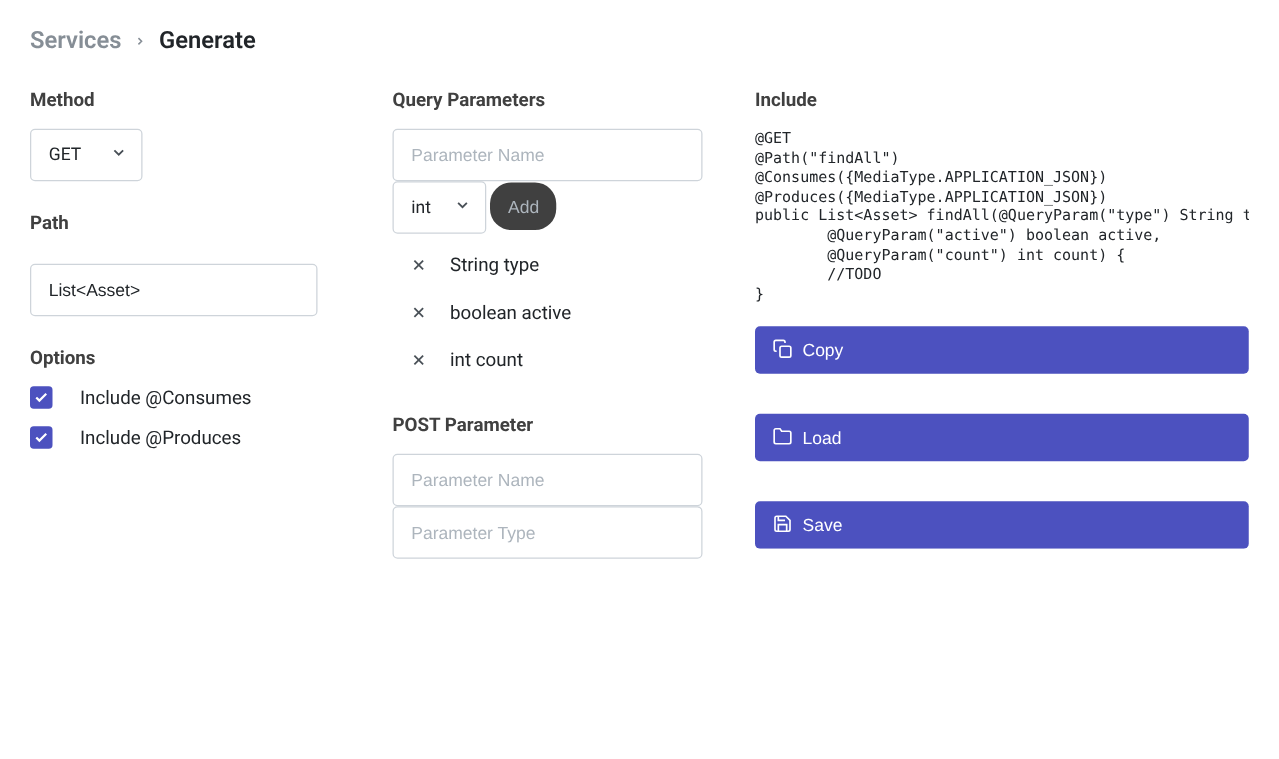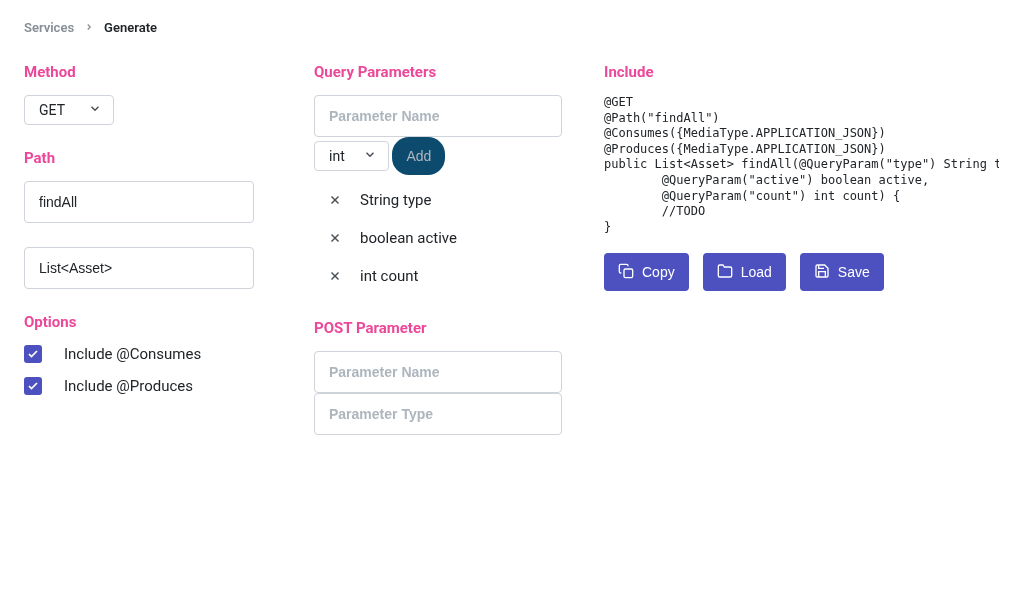--- a/index.html
+++ b/index.html
@@ -8,50 +8,50 @@
       background: #fff;
       color: #212529;
       font-size: 14px;
       padding: 20px 24px;
     }
     .breadcrumb {
       display: flex;
       align-items: center;
       gap: 10px;
       margin-bottom: 28px;
-      font-size: 13px;
+      font-size: 19px;
       font-weight: 600;
     }
     .breadcrumb .crumb-link { color: #868e96; cursor: pointer; }
     .breadcrumb .crumb-sep { color: #868e96; }
     .breadcrumb .crumb-current { color: #212529; }
     .cols {
       display: flex;
       gap: 40px;
       align-items: flex-start;
     }
     .col-left { width: 250px; flex-shrink: 0; }
     .col-mid { width: 250px; flex-shrink: 0; }
     .col-right { flex: 1; min-width: 0; }
     .section-label {
       font-size: 15px;
       font-weight: 700;
       margin-bottom: 14px;
-      color: #ec4899;
+      color: #404040;
     }
     .section { margin-bottom: 24px; }
     .select-wrap {
       position: relative;
       display: inline-block;
     }
     .select {
       border: 1px solid #ced4da;
       border-radius: 4px;
       background: #fff;
-      height: 30px;
+      height: 42px;
       padding: 0 40px 0 14px;
       font-size: 14px;
       display: flex;
       align-items: center;
       cursor: pointer;
       min-width: 90px;
     }
     .select.narrow { min-width: 75px; }
     .select-chevron {
       position: absolute;
@@ -64,21 +64,21 @@
     .input {
       border: 1px solid #ced4da;
       border-radius: 4px;
       background: #fff;
       height: 42px;
       padding: 0 14px;
       font-size: 14px;
       width: 230px;
       color: #212529;
     }
-    .input.wide { width: 248px; font-weight: bold; }
+    .input.wide { width: 248px; }
     .input::placeholder { color: #adb5bd; }
     .checkbox-row {
       display: flex;
       align-items: center;
       gap: 22px;
       margin-bottom: 14px;
       font-size: 15px;
     }
     .checkbox {
       width: 18px;
@@ -98,21 +98,21 @@
       height: 38px;
       padding: 0 14px;
       font-size: 14px;
       font-weight: 500;
       cursor: pointer;
       display: inline-flex;
       align-items: center;
       gap: 8px;
     }
     .btn-disabled {
-      background: #0c4a6e;
+      background: #404040;
       color: #adb5bd;
       cursor: default;
       border-radius: 17px;
     }
     .btn-primary {
       background: #4c51bf;
       color: #fff;
     }
     .param-row {
       display: flex;
@@ -131,21 +131,22 @@
       font-family: ui-monospace, SFMono-Regular, Menlo, Monaco, Consolas, monospace;
       font-size: 12px;
       line-height: 1.3;
       white-space: pre;
       color: #212529;
       margin-bottom: 18px;
       overflow-x: auto;
     }
     .btn-row {
       display: flex;
-      gap: 14px;
+      gap: 32px;
+      flex-direction: column;
     }
     .stack > * + * { }
   </style>
 </head>
 <body>
 
 <div class="breadcrumb">
   <span class="crumb-link">Services</span>
   <span class="crumb-sep">
     <svg width="10" height="10" viewBox="0 0 24 24" fill="none" stroke="currentColor" stroke-width="3">
@@ -167,21 +168,20 @@
         <span class="select-chevron">
           <svg width="14" height="14" viewBox="0 0 24 24" fill="none" stroke="currentColor" stroke-width="2.5">
               <polyline points="6 9 12 15 18 9"></polyline>
             </svg>
         </span>
       </div>
     </div>
 
     <div class="section">
       <div class="section-label">Path</div>
-      <input class="input" value="findAll" style="">
     </div>
 
     <div class="section">
       <input class="input" value="List&lt;Asset&gt;" style="">
     </div>
 
     <div class="section">
       <div class="section-label">Options</div>
       <div class="checkbox-row">
         <div class="checkbox">

